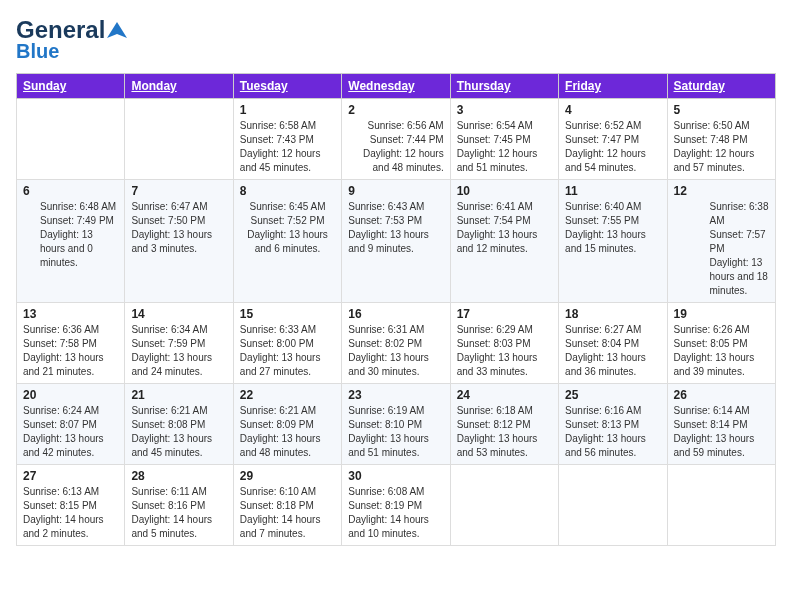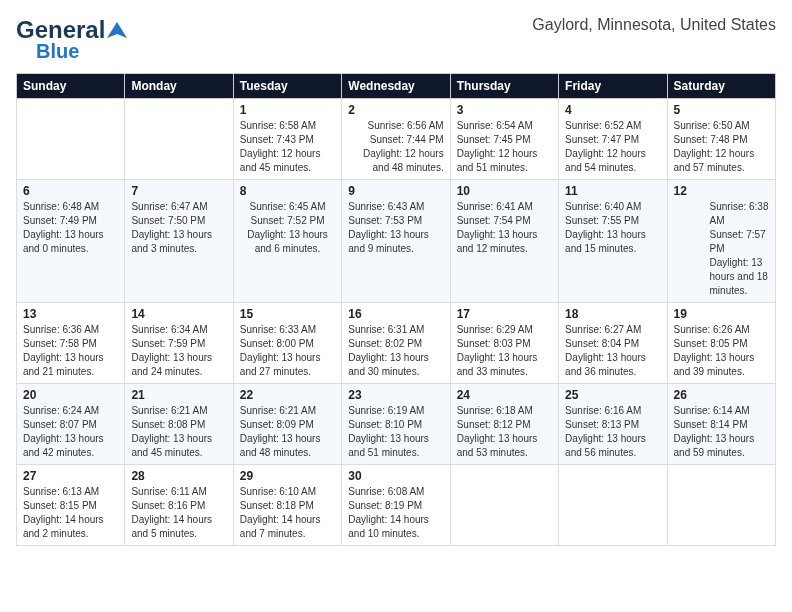--- a/index.html
+++ b/index.html
@@ -34,26 +34,27 @@
       font-size: 16px;
       color: #444;
       font-weight: normal;
     }
     .calendar {
       width: 100%;
       border-collapse: collapse;
       font-size: 11px;
     }
     .calendar th {
-      background-color: #0f172a;
+      background-color: #6d28d9;
       color: #fff;
       text-align: left;
       padding: 5px 6px;
       font-size: 12px;
       border: 1px solid #ccc;
+      text-decoration: underline;
     }
     .calendar td {
       vertical-align: top;
       border: 1px solid #ddd;
       padding: 4px 6px;
       background: #fff;
       width: 108px;
       min-height: 80px;
     }
     .calendar tr:nth-child(even) td {
@@ -82,24 +83,23 @@
 <body>
 
 <div class="header">
   <div class="logo">
     <div style="display:flex; align-items:center;">
       <span style="color:#1a3a5c; font-size:24px; font-weight:bold;">General</span>
       <svg width="20" height="20" viewBox="0 0 20 20" style="margin-left:2px;">
         <polygon points="10,2 20,18 10,14 0,18" fill="#2176c7"></polygon>
       </svg>
     </div>
-    <span style="color:#2176c7; font-size:20px; font-weight:bold; margin-top:-4px;margin-left:20px;">Blue</span>
+    <span style="color:#2176c7; font-size:20px; font-weight:bold; margin-top:-4px;">Blue</span>
   </div>
   <div class="title-section">
-    <h2>Gaylord, Minnesota, United States</h2>
   </div>
 </div>
 
 <table class="calendar">
   <thead>
     <tr>
     <th>Sunday</th>
         <th>Monday</th>
         <th>Tuesday</th>
         <th>Wednesday</th>
@@ -139,21 +139,21 @@
         <td>
           <span class="day-number">5</span>
           <div class="day-info" style="white-space: pre-line;">Sunrise: 6:50 AM
 Sunset: 7:48 PM
 Daylight: 12 hours and 57 minutes.</div>
         </td>
       </tr>
       <tr class="row-alt">
         <td>
           <span class="day-number">6</span>
-          <div class="day-info" style="white-space: pre-line;">Sunrise: 6:48 AM
+          <div class="day-info" style="white-space: pre-line; margin-left: 17px;">Sunrise: 6:48 AM
 Sunset: 7:49 PM
 Daylight: 13 hours and 0 minutes.</div>
         </td>
         <td>
           <span class="day-number">7</span>
           <div class="day-info" style="white-space: pre-line;">Sunrise: 6:47 AM
 Sunset: 7:50 PM
 Daylight: 13 hours and 3 minutes.</div>
         </td>
         <td>

